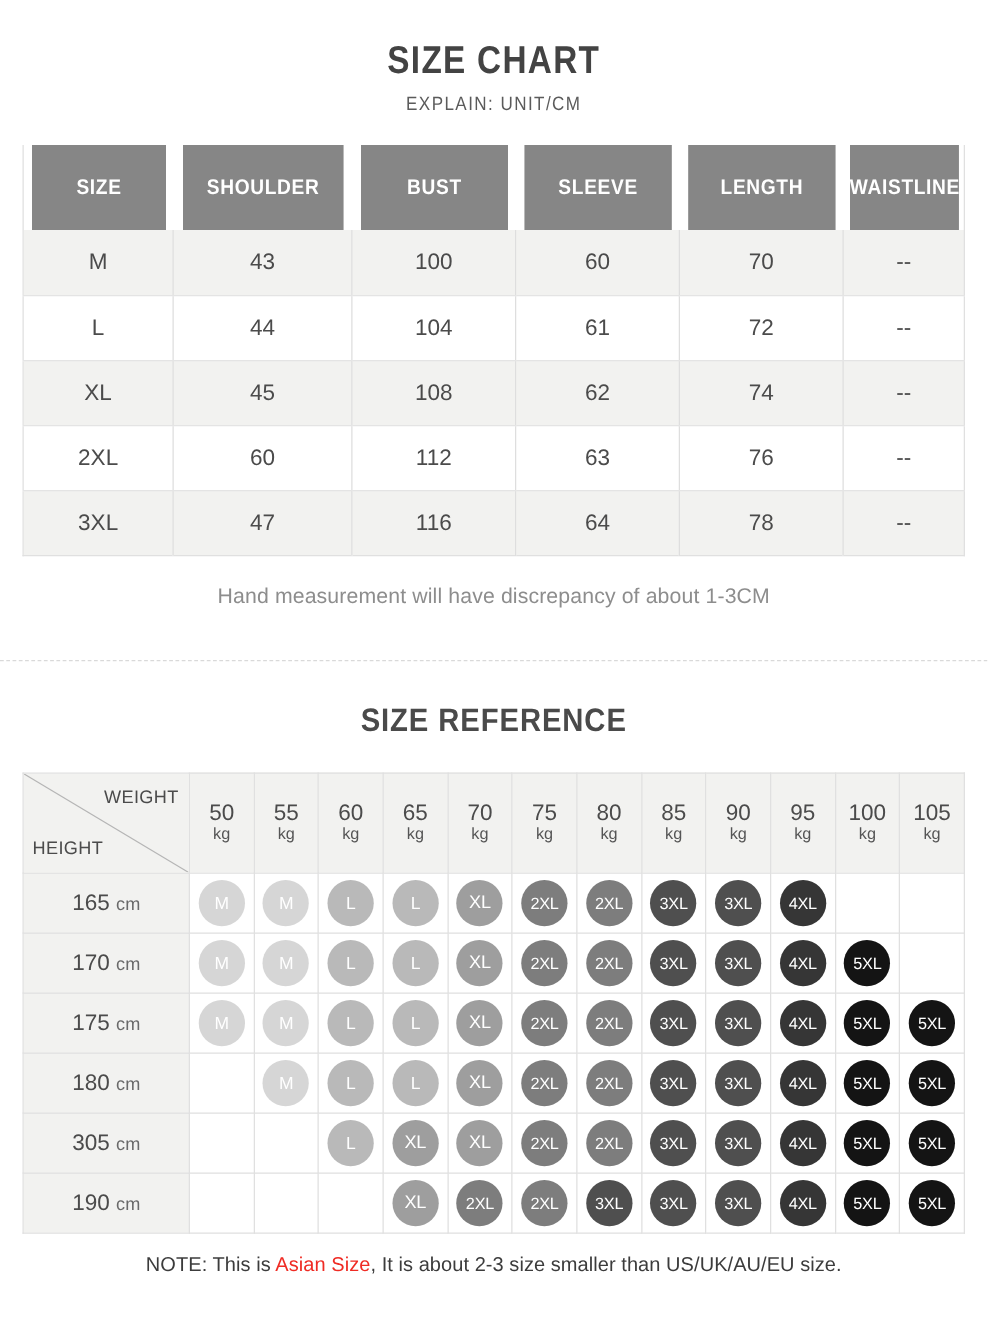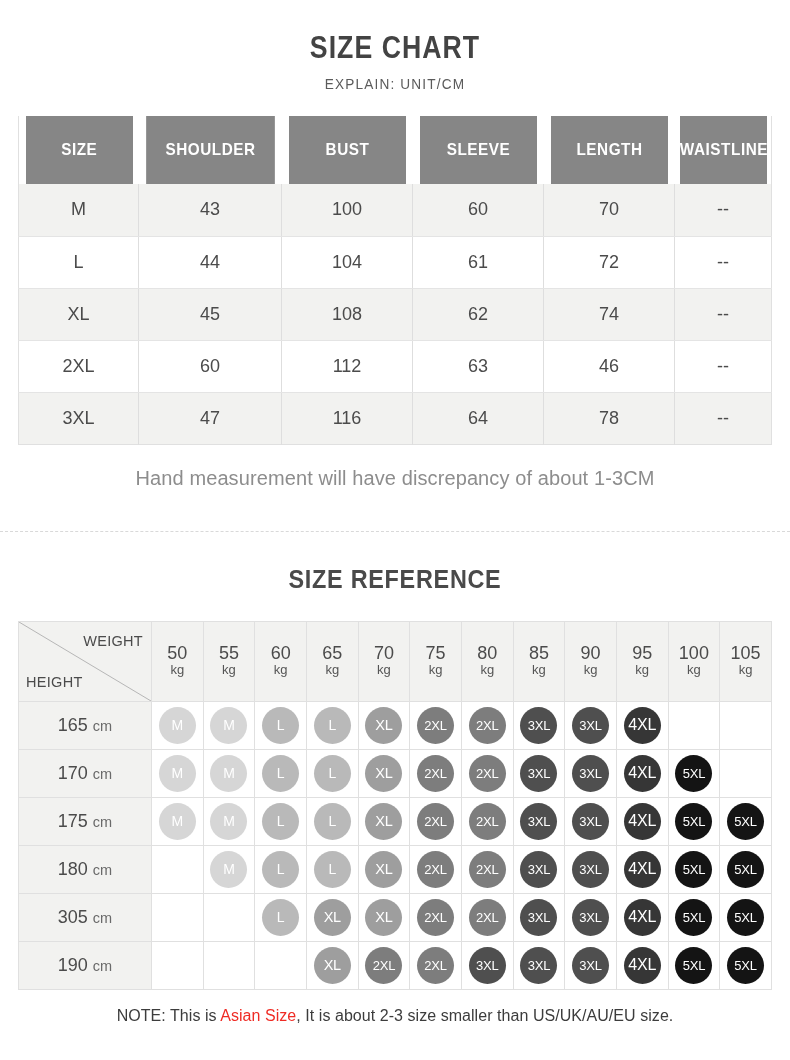--- a/index.html
+++ b/index.html
@@ -61,21 +61,21 @@
   }
   table.size-chart tbody td:last-child { border-right: none; }
   table.size-chart tbody tr.odd td { background: #f2f2f0; }
   table.size-chart tbody tr.even td { background: #ffffff; }
   table.size-chart tbody tr:last-child td { border-bottom: none; }
   .chart-border { border-left: 1px solid #e0e0e0; border-right: 1px solid #e0e0e0;
                   border-bottom: 1px solid #e0e0e0; padding-left: 40px; }
 
   .hand-note {
     text-align: center;
-    font-size: 20px;
+    font-size: 17px;
     color: #8d8d8d;
     margin-top: 22px;
     letter-spacing: 0.1px;
   }
 
   .dash-divider {
     margin: 41px 0 0 0;
     height: 1px;
     border-top: 1px dashed #d9d9d9;
   }
@@ -156,21 +156,21 @@
     color: #ffffff;
     font-size: 14px;
     letter-spacing: -0.2px;
     line-height: 1;
   }
   .bubble.sz-M   { background: #d6d6d6; }
   .bubble.sz-L   { background: #b9b9b9; }
   .bubble.sz-XL  { background: #9e9e9e; font-size: 14.5px; }
   .bubble.sz-2XL { background: #7d7d7d; font-size: 13px; }
   .bubble.sz-3XL { background: #4f4f4f; font-size: 13px; }
-  .bubble.sz-4XL { background: #363636; font-size: 16px; }
+  .bubble.sz-4XL { background: #363636; font-size: 13px; }
   .bubble.sz-5XL { background: #141414; font-size: 13px; }
 
   .footer-note {
     text-align: center;
     font-size: 16px;
     color: #3c3c3c;
     margin-top: 17px;
     letter-spacing: 0.05px;
   }
   .footer-note .hl { color: #ef2b24; }
@@ -218,21 +218,21 @@
             <td>108</td>
             <td>62</td>
             <td>74</td>
             <td>--</td>
           </tr>
           <tr class="even">
             <td>2XL</td>
             <td>60</td>
             <td>112</td>
             <td>63</td>
-            <td>46</td>
+            <td>76</td>
             <td>--</td>
           </tr>
           <tr class="odd">
             <td>3XL</td>
             <td>47</td>
             <td>116</td>
             <td>64</td>
             <td>78</td>
             <td>--</td>
           </tr>

